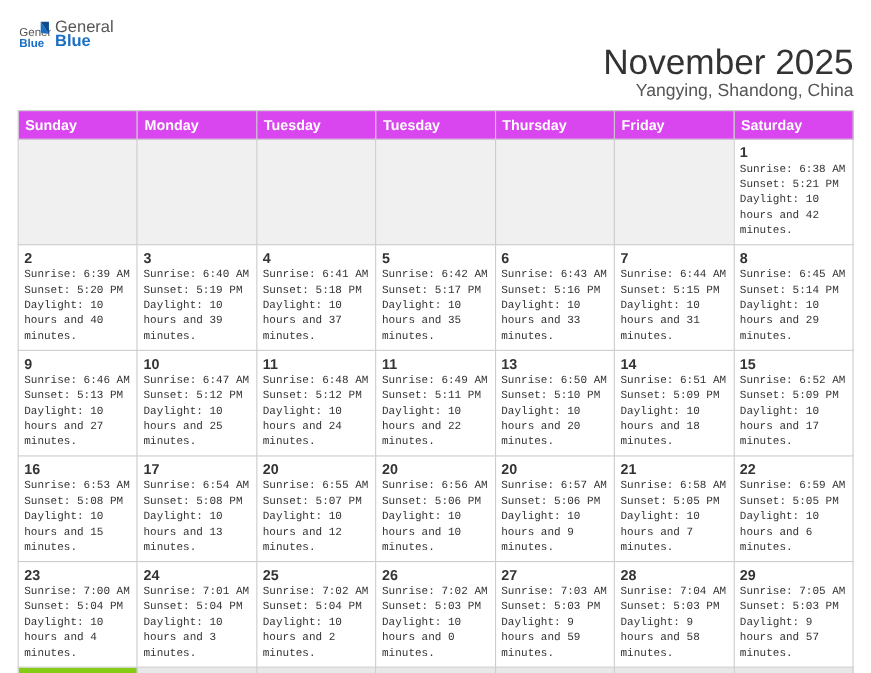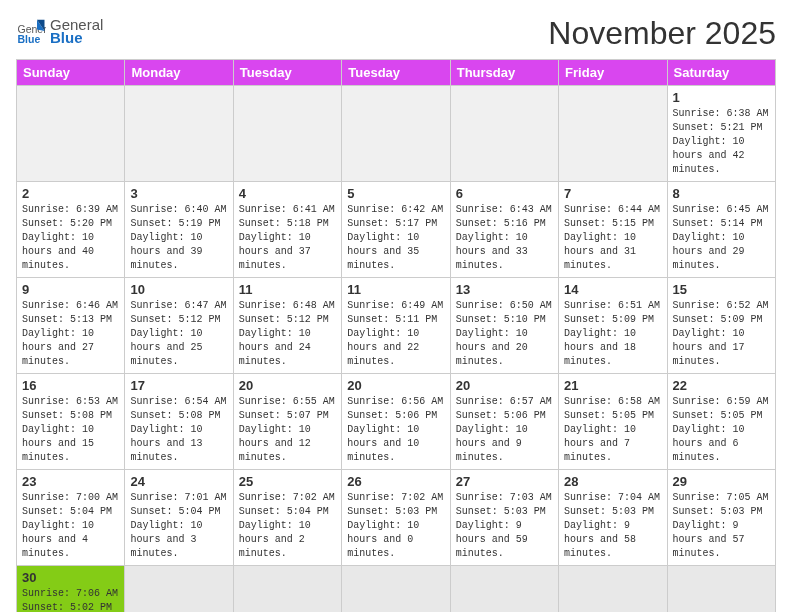--- a/index.html
+++ b/index.html
@@ -26,20 +26,21 @@
       height: 30px;
     }
     .title-area {
       text-align: right;
     }
     .month-title {
       font-size: 32px;
       font-weight: normal;
       color: #333;
       line-height: 1.1;
+      margin-top: 23px;
     }
     .location-title {
       font-size: 16px;
       color: #555;
     }
     .calendar {
       width: 100%;
       border-collapse: collapse;
       border: 1px solid #ccc;
     }
@@ -89,20 +90,21 @@
       <polygon points="28,5 38,20 28,18" fill="#1a6fc4"></polygon>
       <polygon points="28,5 38,5 38,20" fill="#0d4a8a"></polygon>
     </svg>
     <div>
       <div style="font-size:15px; color:#555; font-family:Arial;">General</div>
       <div style="font-size:15px; color:#1a6fc4; font-weight:bold; font-family:Arial; margin-top:-4px;">Blue</div>
     </div>
   </div>
   <div class="title-area">
     <div class="month-title">November 2025</div>
+    <div class="location-title">Yangying, Shandong, China</div>
   </div>
 </div>
 
 <table class="calendar">
   <thead>
     <tr>
       <th>Sunday</th>
       <th>Monday</th>
       <th>Tuesday</th>
       <th>Tuesday</th>

